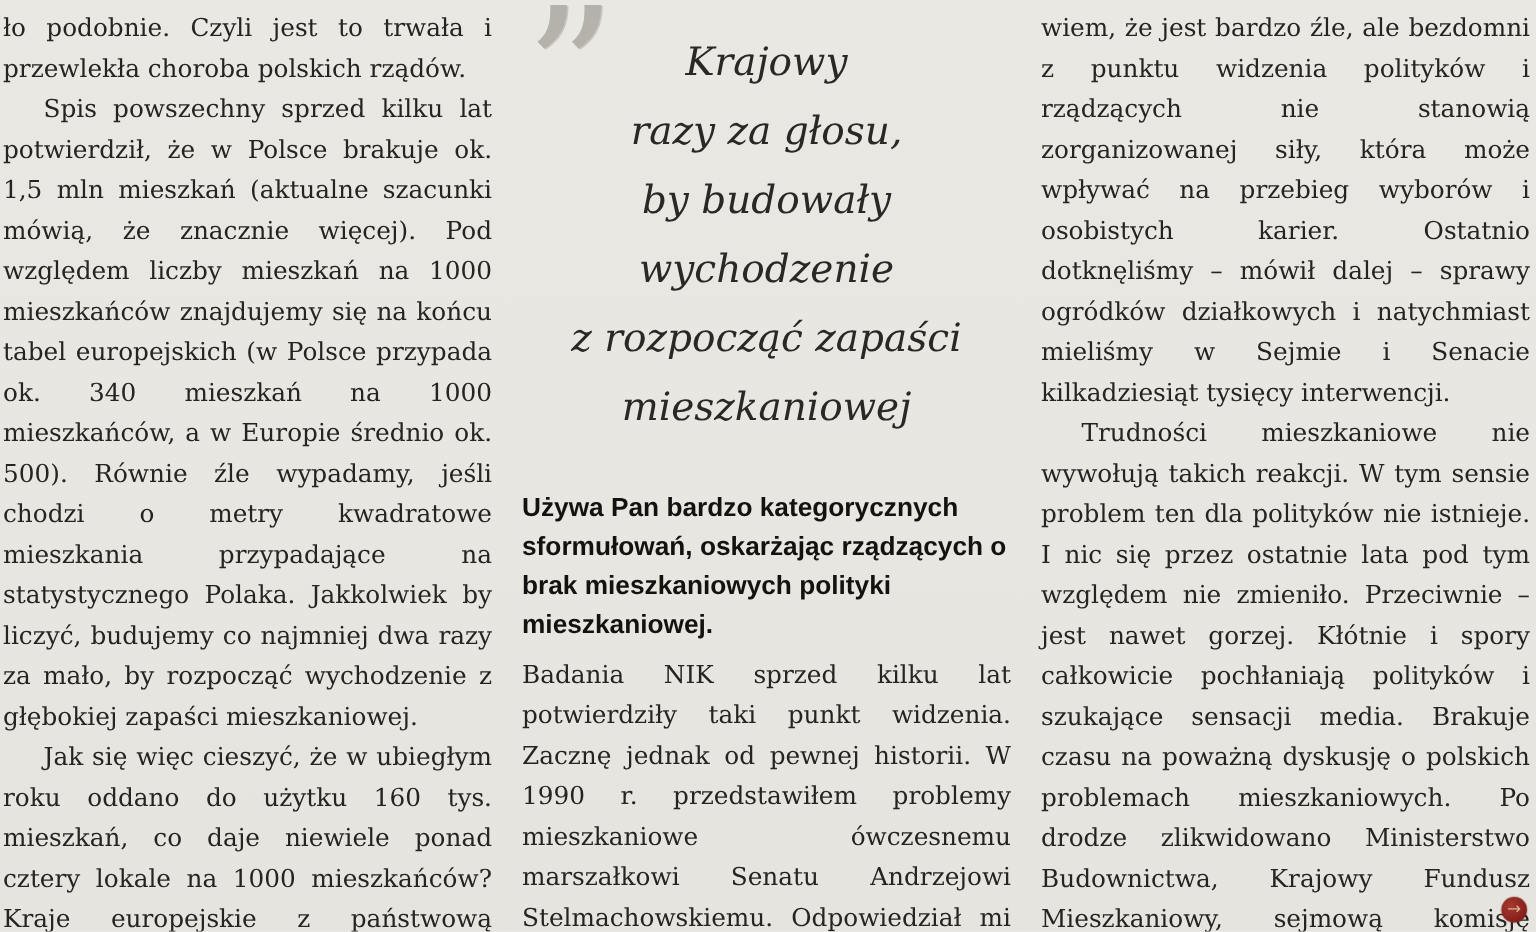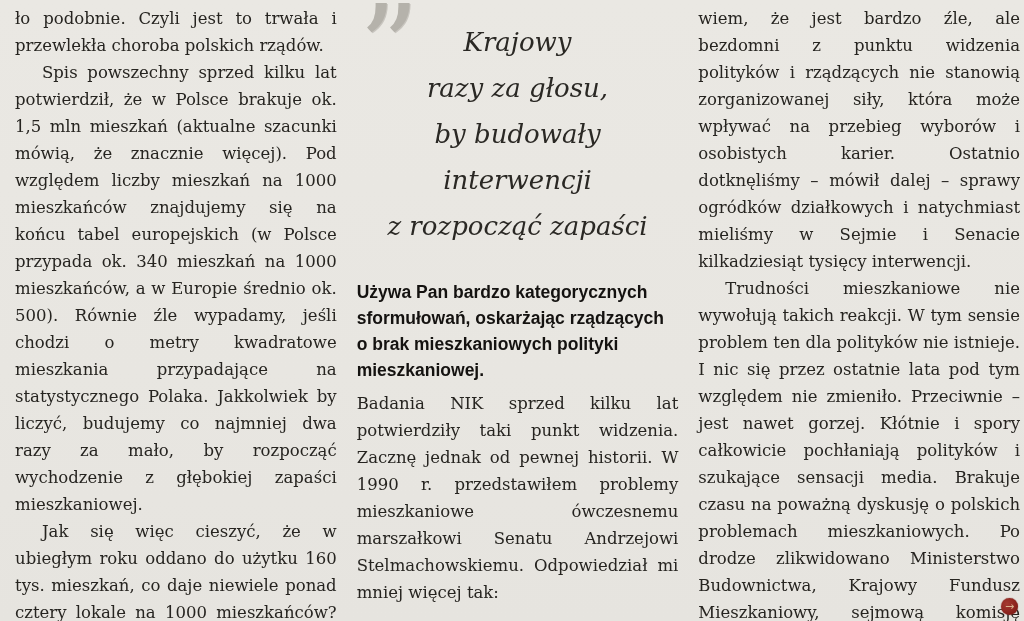--- a/index.html
+++ b/index.html
@@ -8,21 +8,21 @@
     width: 1024px;
     height: 621px;
     box-sizing: border-box;
     background: #e9e7e2;
     background-image: linear-gradient(180deg, #eae8e3 0%, #e8e6e1 60%, #e6e4df 100%);
     color: #262420;
     font-family: "DejaVu Serif", serif;
     overflow: hidden;
     display: flex;
     gap: 20px;
-    padding: 5px 4px 0 15px;
+    padding: 5px 4px 0 2px;
   }
   .col { flex: 1 1 0; min-width: 0; }
 
   
   .bodytext { font-size: 16.5px; line-height: 27px; text-align: justify; }
   .bodytext .para { margin: 0; text-indent: 0; }
   .bodytext .para + .para { text-indent: 27px; }
 
   
   .col-mid { position: relative; }
@@ -98,22 +98,23 @@
       <p class="para">Jak się więc cieszyć, że w ubiegłym roku oddano do użytku 160 tys. mieszkań, co daje niewiele ponad cztery lokale na 1000 mieszkańców? Kraje europejskie z państwową długofalową polityką mieszkaniową budowały po 10 i więcej mieszkań na 1000 mieszkańców.</p>
     </div>
 
   <div class="col col-mid">
     <div class="pullquote">
       <span class="qmark">”</span>
       <div>
           <div class="pq-line">Krajowy</div>
           <div class="pq-line">razy za głosu,</div>
           <div class="pq-line">by budowały</div>
-          <div class="pq-line">interwencji</div>
+          <div class="pq-line">wychodzenie</div>
           <div class="pq-line">z rozpocząć zapaści</div>
+          <div class="pq-line">mieszkaniowej</div>
         </div>
     </div>
     <p class="question">Używa Pan bardzo kategorycznych sformułowań, oskarżając rządzących o brak mieszkaniowych polityki mieszkaniowej.</p>
     <p class="answer">Badania NIK sprzed kilku lat potwierdziły taki punkt widzenia. Zacznę jednak od pewnej historii. W 1990 r. przedstawiłem problemy mieszkaniowe ówczesnemu marszałkowi Senatu Andrzejowi Stelmachowskiemu. Odpowiedział mi mniej więcej tak:</p>
   </div>
 
   <div class="col col-right">
     <div class="bodytext">
         <p class="para">wiem, że jest bardzo źle, ale bezdomni z punktu widzenia polityków i rządzących nie stanowią zorganizowanej siły, która może wpływać na przebieg wyborów i osobistych karier. Ostatnio dotknęliśmy – mówił dalej – sprawy ogródków działkowych i natychmiast mieliśmy w Sejmie i Senacie kilkadziesiąt tysięcy interwencji.</p>
         <p class="para">Trudności mieszkaniowe nie wywołują takich reakcji. W tym sensie problem ten dla polityków nie istnieje. I nic się przez ostatnie lata pod tym względem nie zmieniło. Przeciwnie – jest nawet gorzej. Kłótnie i spory całkowicie pochłaniają polityków i szukające sensacji media. Brakuje czasu na poważną dyskusję o polskich problemach mieszkaniowych. Po drodze zlikwidowano Ministerstwo Budownictwa, Krajowy Fundusz Mieszkaniowy, sejmową komisję budownictwa, osłabiono zaplecze naukowo-badawcze i rozproszono bezpowrotnie kadry fachowców. Jak tu nie podnosić głosu?</p>

